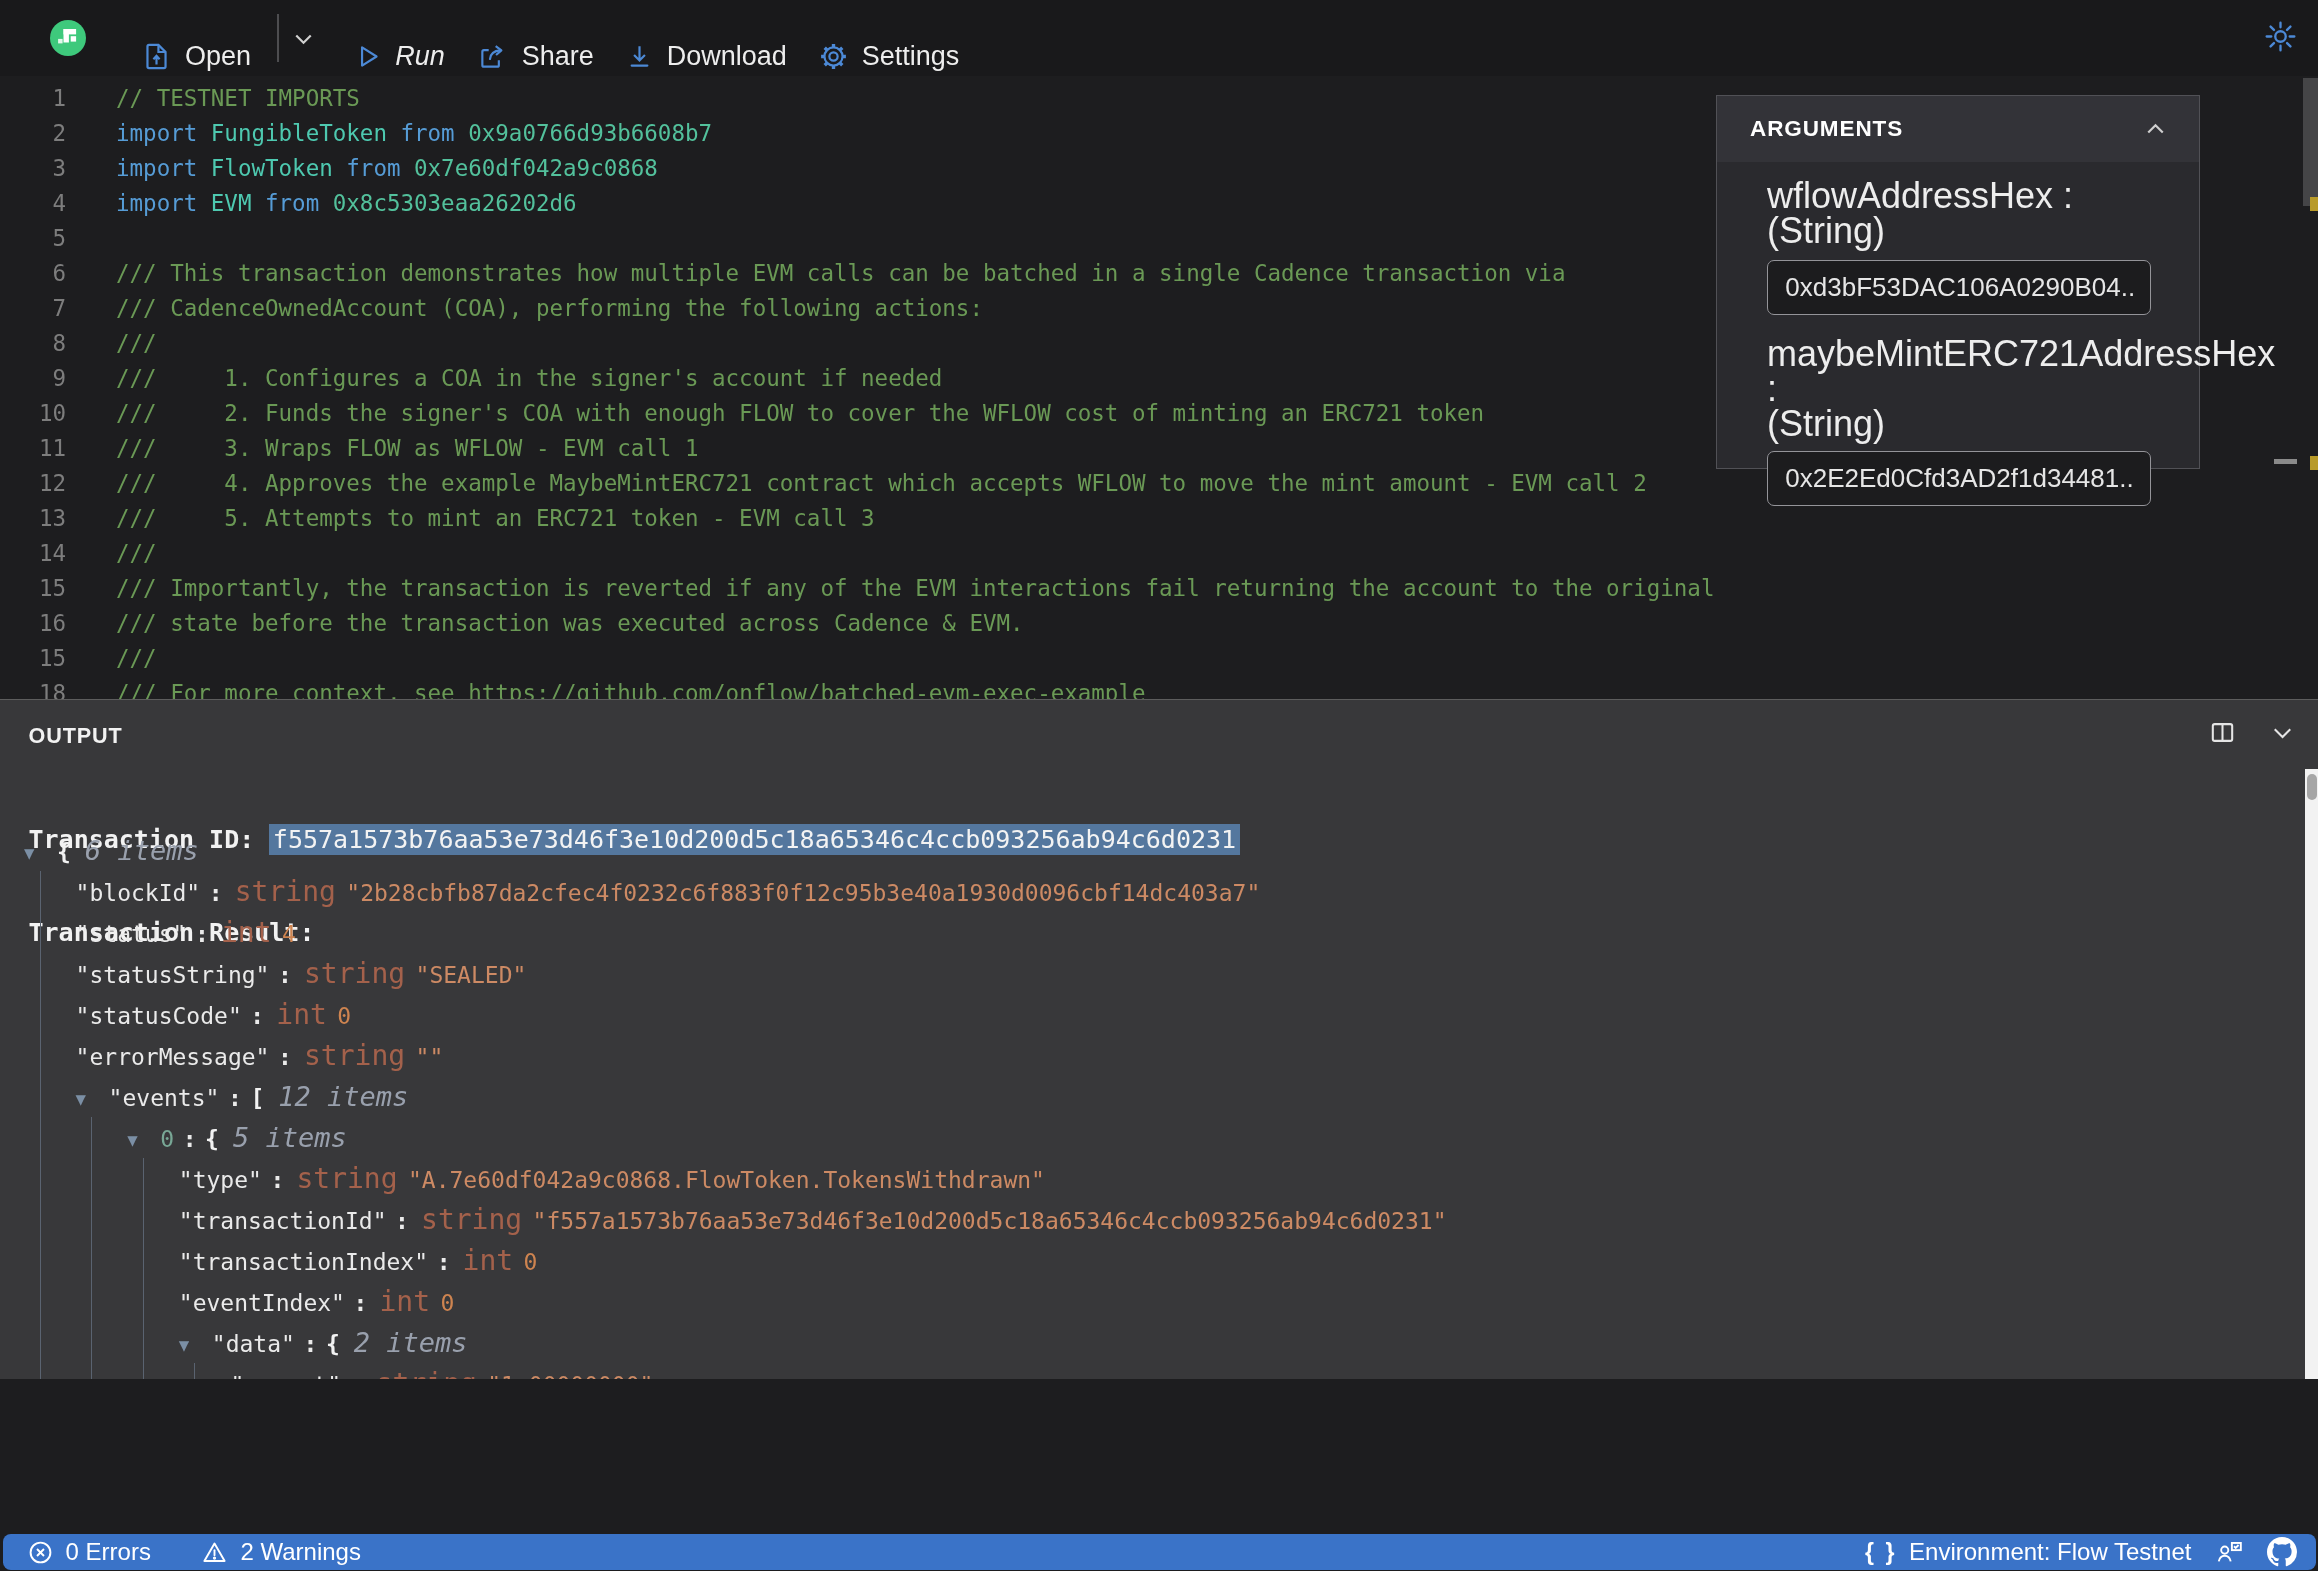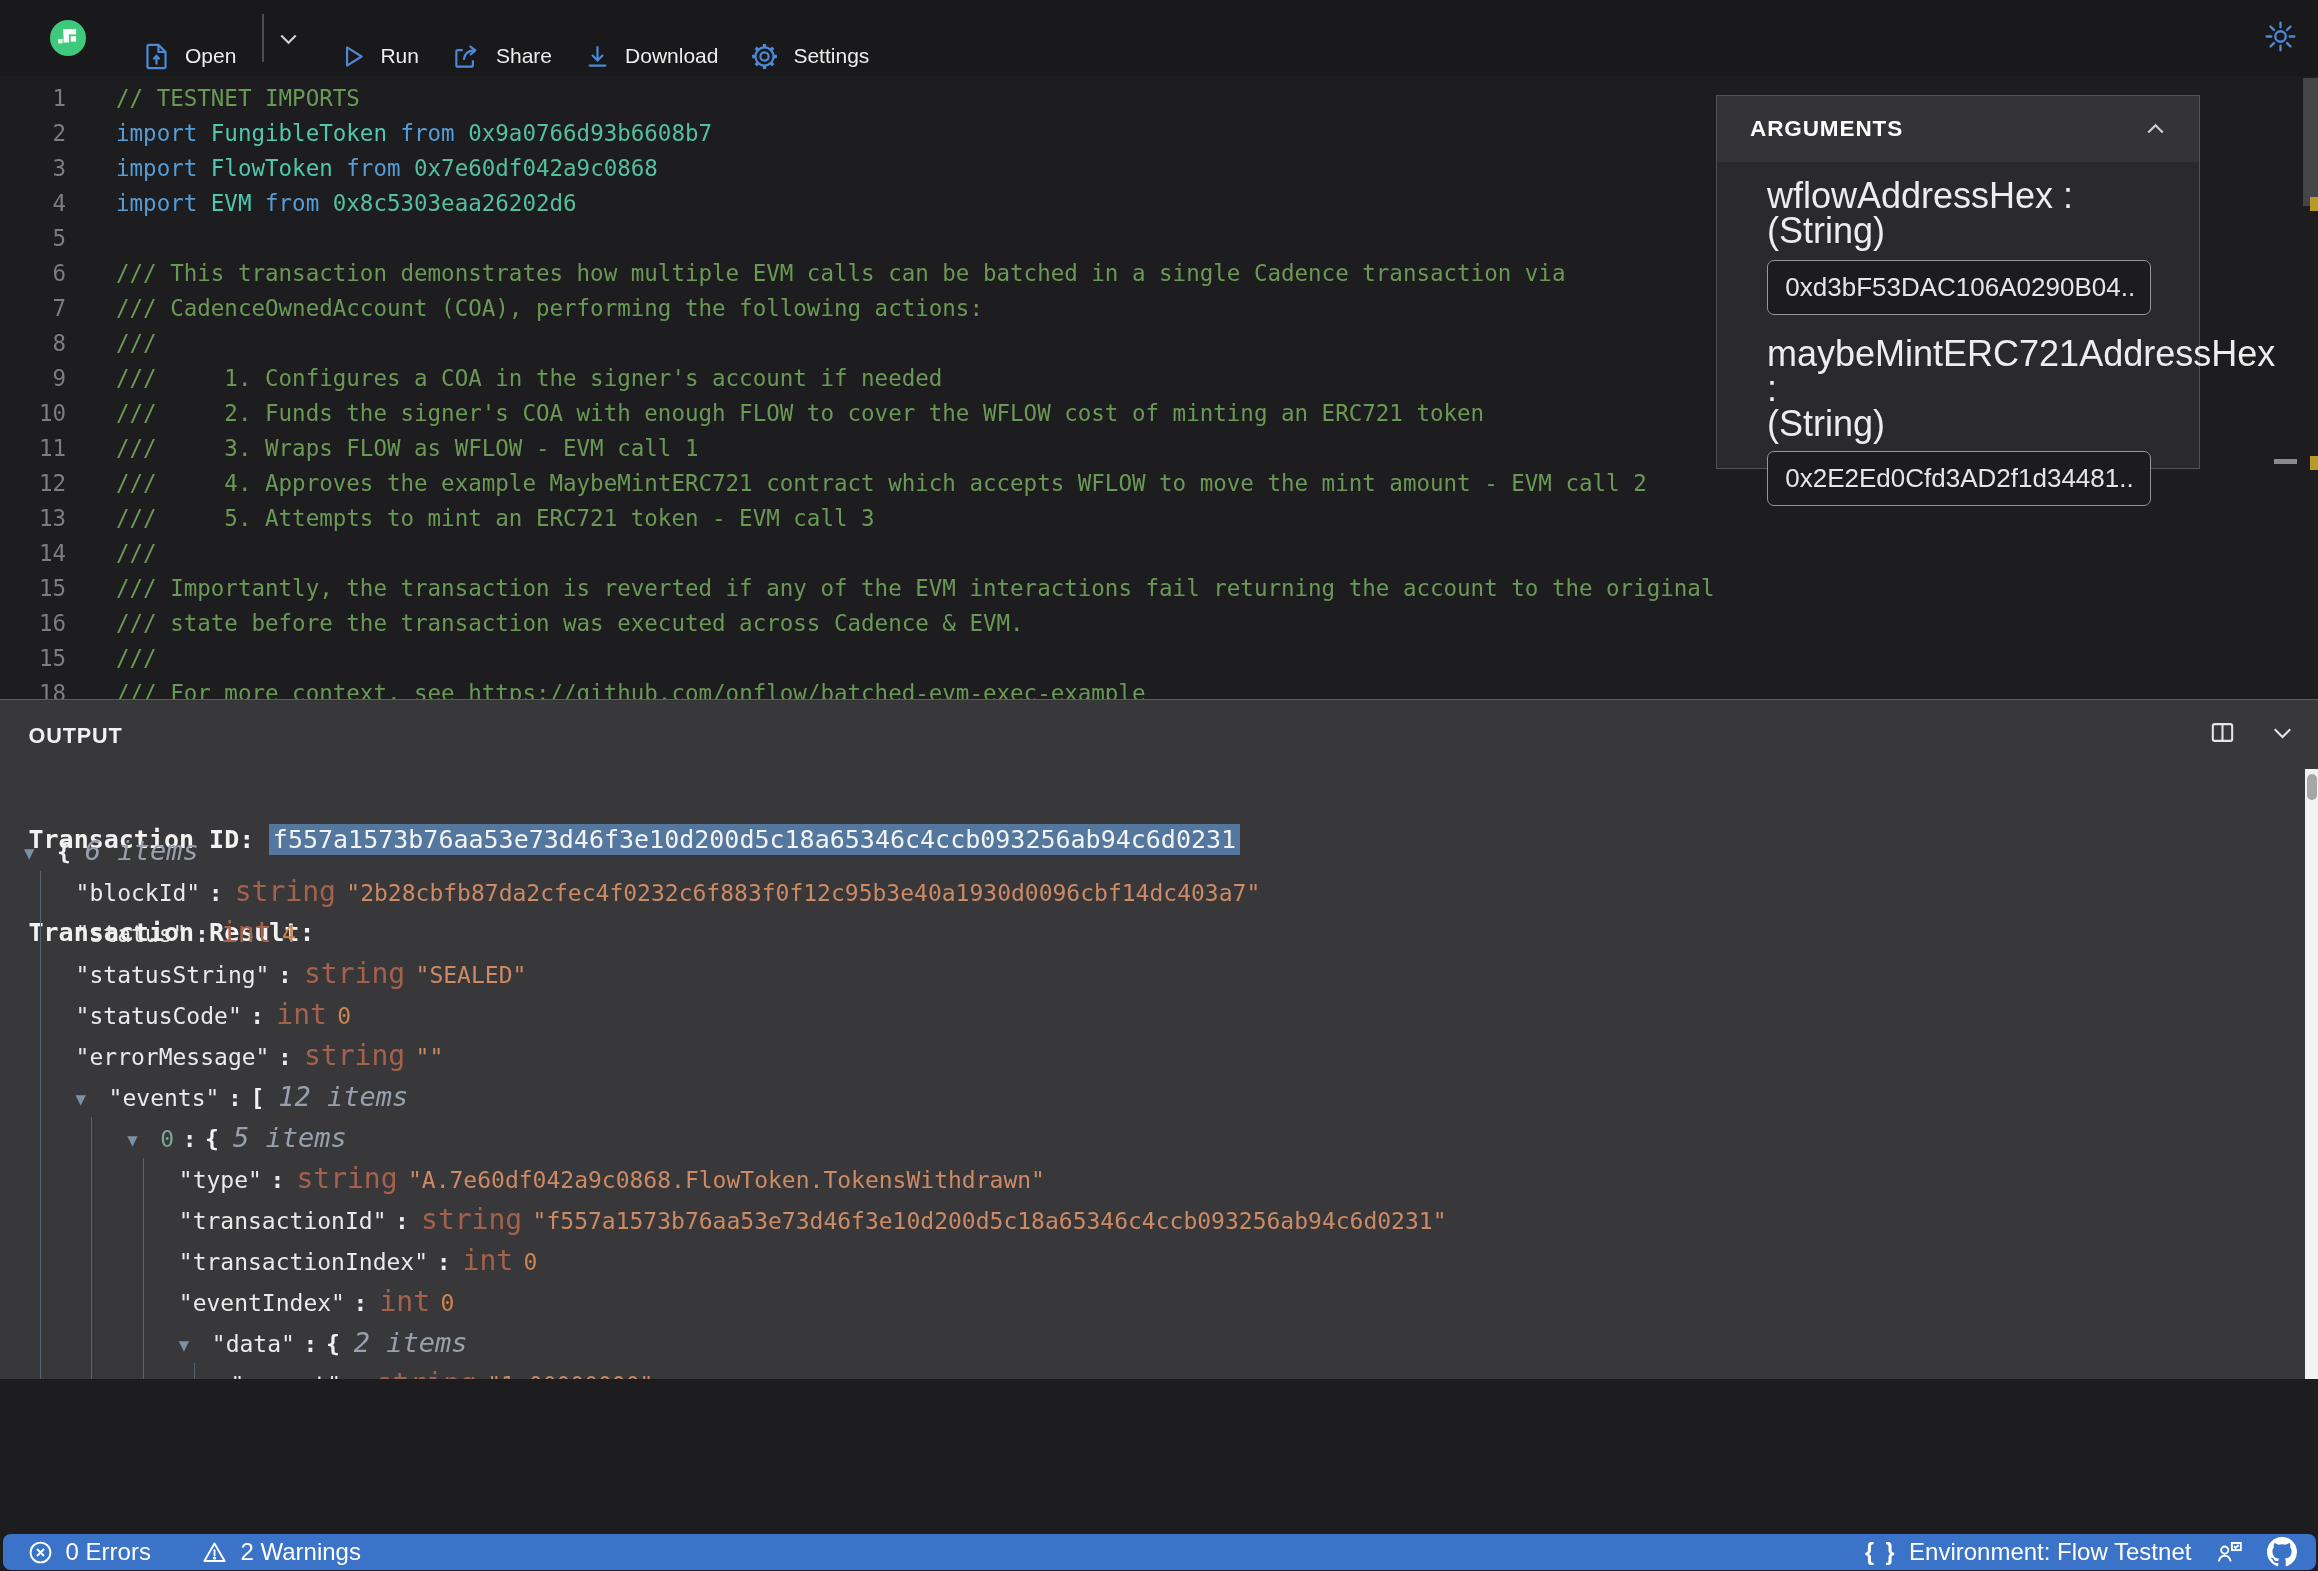--- a/index.html
+++ b/index.html
@@ -2,26 +2,26 @@
 <html style="font-size:14px"><head>
 <meta charset="utf-8">
 <style>
   * { margin:0; padding:0; box-sizing:border-box; }
   html,body { width:2319px; height:1572px; overflow:hidden; }
   body { background:#1d1d1f; font-family:"Liberation Sans",sans-serif; position:relative; }
 
   
   .toolbar { position:absolute; top:0; left:0; width:2319px; height:76px; background:#19191b; display:flex; align-items:center; z-index:5; }
   .logo { width:36px; height:36px; margin-left:50px; flex:0 0 auto; }
-  .tbtn { display:flex; align-items:center; color:#ededed; font-size:21px; cursor:pointer;margin-top:36px; }
+  .tbtn { display:flex; align-items:center; color:#ededed; font-size:27px; cursor:pointer;margin-top:36px; }
   .tbtn svg { margin-right:13px; }
   .tb-sep { width:1.7px; height:48px; background:#4d4d50; margin-left:26px; }
   .tb-chev { margin-left:10.4px; display:flex; align-items:center; cursor:pointer; }
   .ml-open { margin-left:55px; }
-  .ml-run { margin-left:35px; }
+  .ml-run { margin-left:35px;font-style:italic; }
   .ml-share { margin-left:31px; }
   .ml-dl { margin-left:31px; }
   .ml-set { margin-left:31px; }
   .theme-toggle { position:absolute; right:21px; top:19px; cursor:pointer; }
 
   
   .editor { position:absolute; top:76px; left:0; width:2319px; height:624px; background:#1d1d1f; overflow:hidden; padding-top:5.2px; }
   .line { display:flex; height:35px; line-height:35px; font-family:"DejaVu Sans Mono",monospace; font-size:22.5px; white-space:pre; }
   .ln { width:66px; text-align:right; color:#7d7d7d; flex:0 0 auto; }
   .code { padding-left:50px; }

